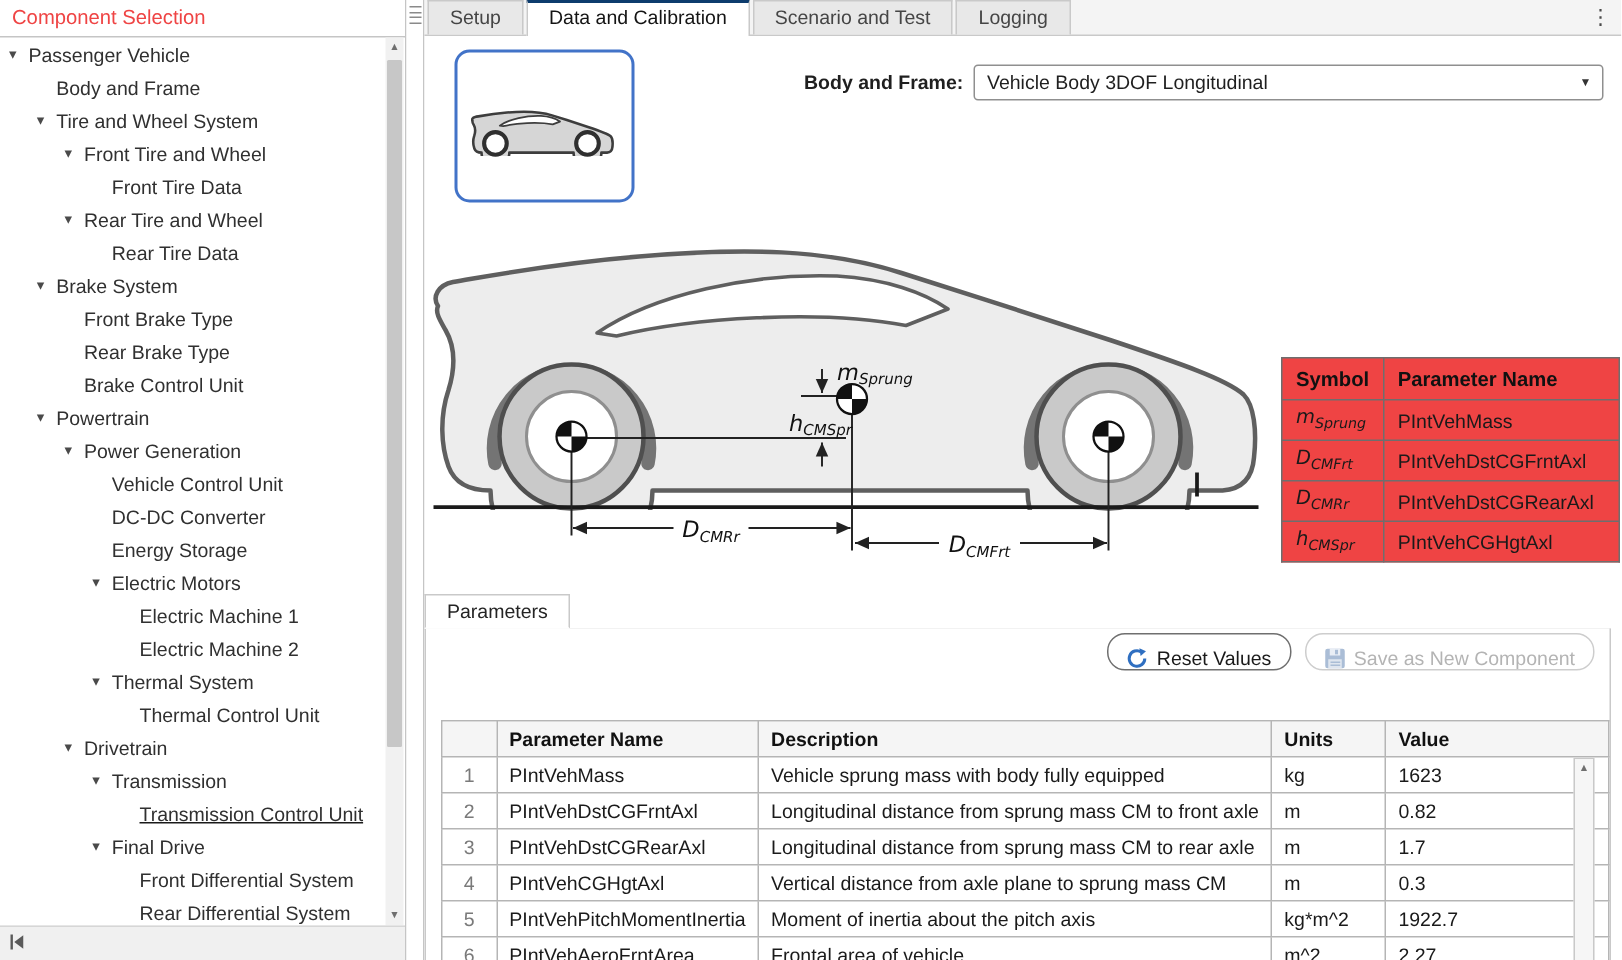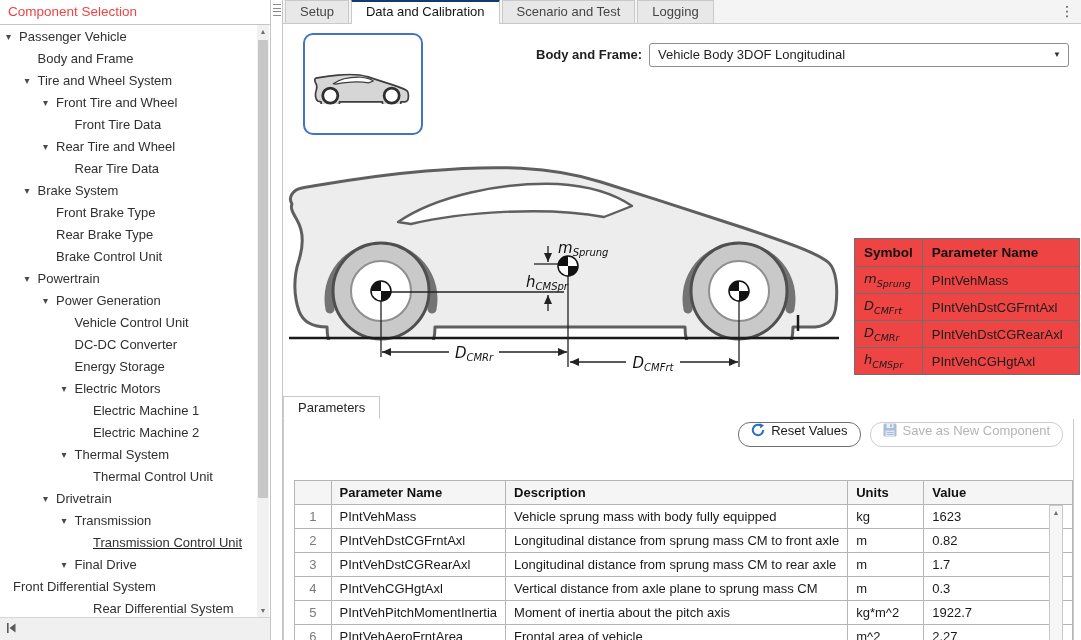--- a/index.html
+++ b/index.html
@@ -55,21 +55,21 @@
   .symbol-table td.sym{font-style:italic;font-family:"DejaVu Sans",sans-serif;width:48px;}
   .symbol-table td.pname{width:138px;}
   .symbol-table sub,.sym sub{font-size:9.5px;}
 
   
   .params-panel{position:absolute;left:0;top:372px;width:791px;height:268px;box-sizing:border-box;}
   .params-tabstrip{position:relative;height:23px;border-bottom:1px solid #c9c9c9;}
   .params-tab{position:absolute;left:0;top:0;height:23px;line-height:22px;padding:0 14px;background:#fff;border:1px solid #c9c9c9;border-bottom:1px solid #fff;box-sizing:border-box;z-index:2;color:#242424;}
   .params-body{position:absolute;left:0;right:0;top:23px;bottom:0;border-left:1px solid #c9c9c9;border-right:1px solid #c9c9c9;background:#fff;}
   .params-toolbar{position:absolute;right:10px;top:3px;display:flex;gap:9px;}
-  .btn{height:25px;box-sizing:border-box;border:1px solid #6f6f6f;border-radius:12px;background:#fff;display:flex;align-items:flex-start;gap:6px;padding:0 12px;font-family:"Liberation Sans",sans-serif;font-size:13px;color:#1a1a1a;}
+  .btn{height:25px;box-sizing:border-box;border:1px solid #6f6f6f;border-radius:12px;background:#fff;display:flex;align-items:flex-end;gap:6px;padding:0 12px;font-family:"Liberation Sans",sans-serif;font-size:13px;color:#1a1a1a;}
   .btn.disabled{border-color:#cdcdcd;color:#b4b4b4;}
   .btn svg{flex:0 0 auto;}
 
   
   .param-table{position:absolute;left:10px;top:61px;border-collapse:collapse;table-layout:fixed;background:#fff;}
   .param-table th,.param-table td{border:1px solid #b5b5b5;height:24px;box-sizing:border-box;padding:0 8px;text-align:left;overflow:hidden;white-space:nowrap;}
   .param-table th{background:#f5f5f5;font-weight:bold;color:#111;}
   .param-table td.rownum,.param-table th.rownum{width:40px;text-align:center;color:#7a7a7a;padding:0;}
   .param-table{border:1px solid #8f8f8f;}
   .tbl-scroll{left:765px;top:86px;height:150px;background:#f6f6f6;border:1px solid #c9c9c9;box-sizing:border-box;position:absolute;width:14px;}
@@ -190,21 +190,21 @@
           <span class="tree-label">Transmission</span>
         </div>
         <div class="tree-row" style="padding-left: 80px; text-decoration: underline;">
           <span class="tree-arrow"></span>
           <span class="tree-label">Transmission Control Unit</span>
         </div>
         <div class="tree-row" style="padding-left: 61.5px;">
           <span class="tree-arrow">▾</span>
           <span class="tree-label">Final Drive</span>
         </div>
-        <div class="tree-row" style="">
+        <div class="tree-row" style="padding-left: 80px;">
           <span class="tree-arrow"></span>
           <span class="tree-label">Front Differential System</span>
         </div>
         <div class="tree-row" style="padding-left: 80px;">
           <span class="tree-arrow"></span>
           <span class="tree-label">Rear Differential System</span>
         </div>
       </div>
     <div class="vscroll tree-scroll">
       <div class="sb-btn sb-up">▲</div>

